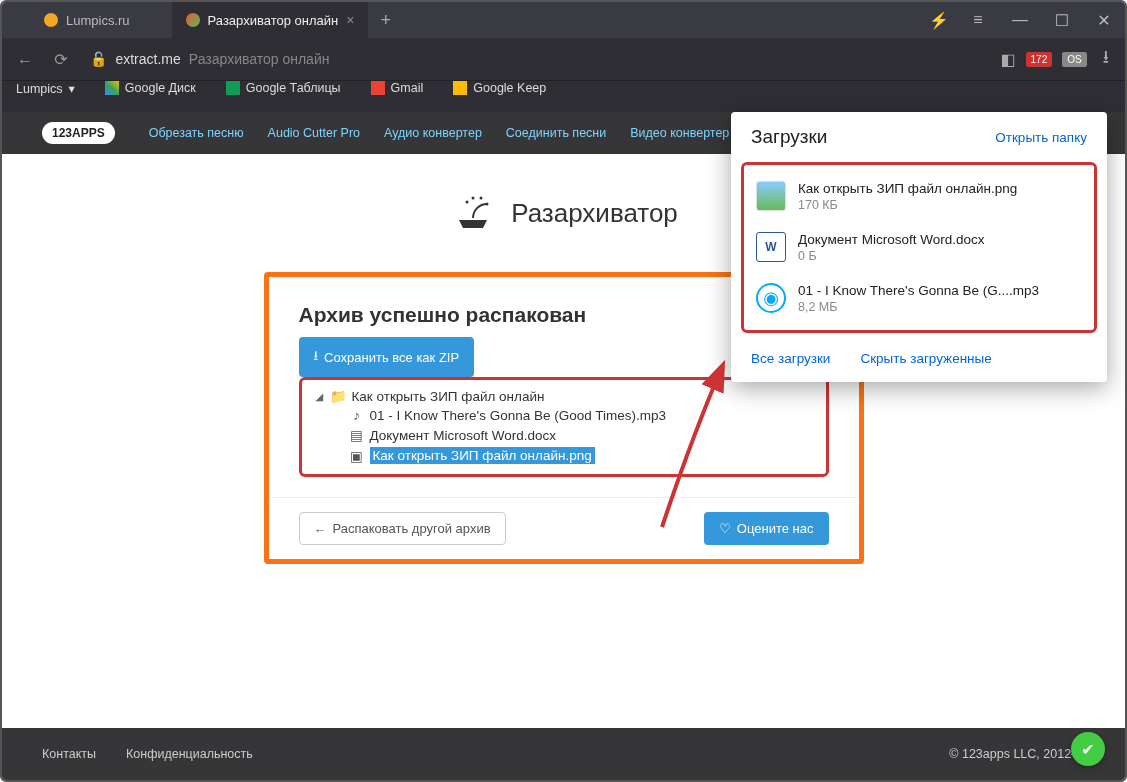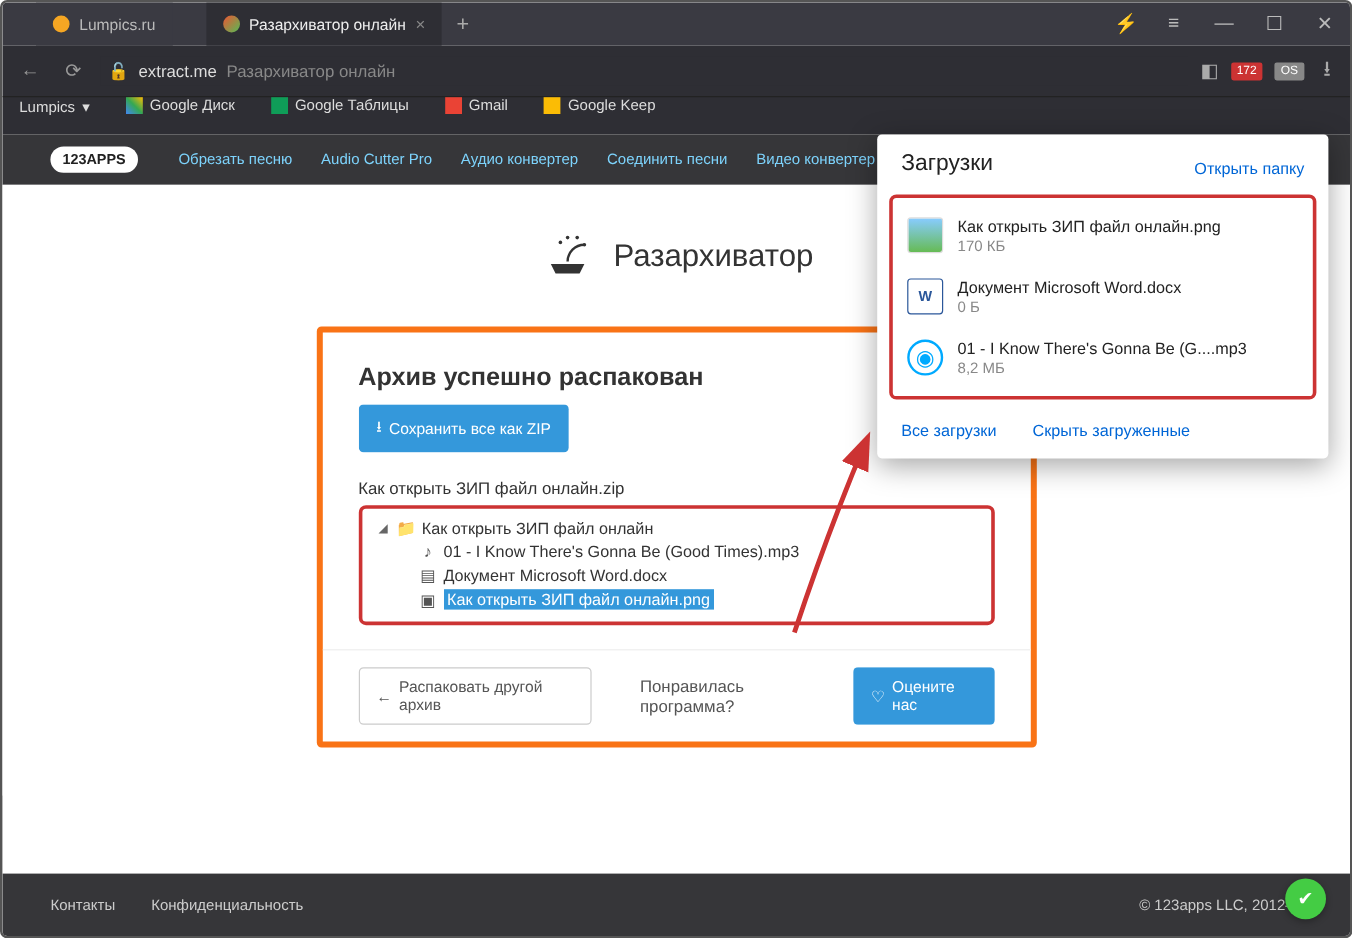--- a/index.html
+++ b/index.html
@@ -69,21 +69,21 @@
 .card-footer { border-top:1px solid #eee; padding: 14px 30px; display:flex; align-items:center; gap: 20px; }
 .card-footer .spacer { flex:1; }
 .like-q { font-size:14px; color:#555; }
 
 
 .page-footer { position:absolute; bottom:0; left:0; right:0; height: 52px; background:#363639; display:flex; align-items:center; padding: 0 40px; font-size:12.5px; color:#ccc; gap: 30px; }
 .page-footer .spacer { flex:1; }
 
 
 .dl-panel { position:absolute; top: 110px; right: 18px; width: 376px; background:#fff; border-radius: 4px; box-shadow: 0 6px 24px rgba(0,0,0,0.35); z-index: 50; padding-bottom: 8px; }
-.dl-head { display:flex; align-items:flex-end; justify-content:space-between; padding: 14px 20px 10px; }
+.dl-head { display:flex; align-items:center; justify-content:space-between; padding: 14px 20px 10px; }
 .dl-head h3 { font-size: 19px; font-weight:500; color:#222; }
 .dl-open { color:#0066d6; font-size:13.5px; cursor:pointer; }
 .dl-list { border: 3px solid #c33; border-radius: 6px; margin: 4px 10px 8px; padding: 6px 4px; }
 .dl-item { display:flex; gap: 12px; padding: 10px 8px; align-items:flex-start; cursor:pointer; }
 .dl-thumb { width: 30px; height: 30px; border-radius: 3px; display:flex; align-items:center; justify-content:center; font-size:18px; flex-shrink:0; }
 .thumb-img { background: linear-gradient(#8cf,#6b5); border:1px solid #ddd; }
 .thumb-doc { background:#fff; border:1px solid #2b579a; color:#2b579a; font-weight:700; font-size:12px; }
 .thumb-mp3 { background:#fff; border:2px solid #0af; border-radius:50%; color:#0af; }
 .dl-info .name { font-size: 13.5px; color:#222; margin-bottom: 2px; }
 .dl-info .size { font-size: 12.5px; color:#888; }
@@ -183,21 +183,20 @@
     <h1>Разархиватор</h1>
   </div>
 
   <div class="card">
     <div class="card-body">
       <h2>Архив успешно распакован</h2>
       <div class="btn btn-blue">
         <span>⭳</span>
         <span>Сохранить все как ZIP</span>
       </div>
-      <div class="archive-name">Как открыть ЗИП файл онлайн.zip</div>
       <div class="tree">
         <div class="tree-row tree-folder">
           <span class="caret">◢</span>
           <span class="file-ico folder-ico">📁</span>
           <span class="fname">Как открыть ЗИП файл онлайн</span>
         </div>
         <div class="tree-files">
           <div class="tree-row">
             <span class="file-ico">♪</span>
             <span class="fname">01 - I Know There's Gonna Be (Good Times).mp3</span>
@@ -212,21 +211,20 @@
           </div>
         </div>
       </div>
     </div>
     <div class="card-footer">
       <div class="btn btn-white">
         <span>←</span>
         <span>Распаковать другой архив</span>
       </div>
       <div class="spacer"></div>
-      <span class="like-q">Понравилась программа?</span>
       <div class="btn btn-heart">
         <span>♡</span>
         <span>Оцените нас</span>
       </div>
     </div>
   </div>
 </div>
 
 <div class="page-footer">
   <span>Контакты</span>

